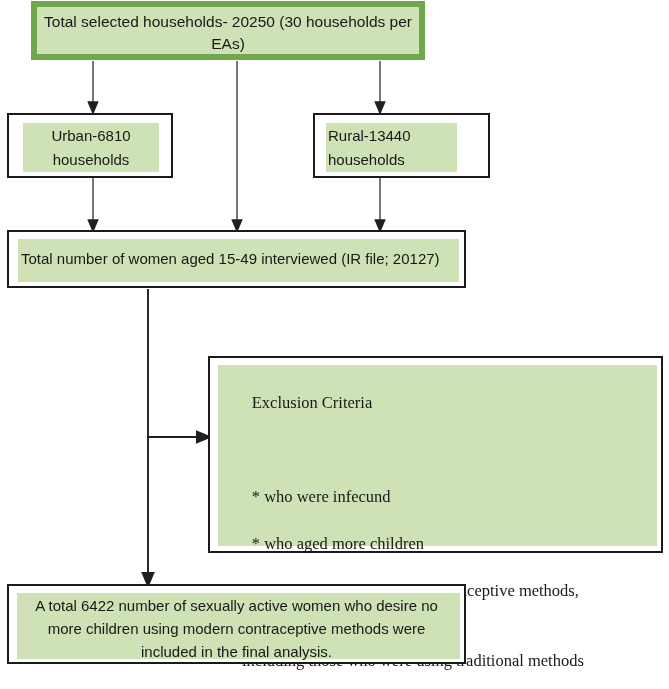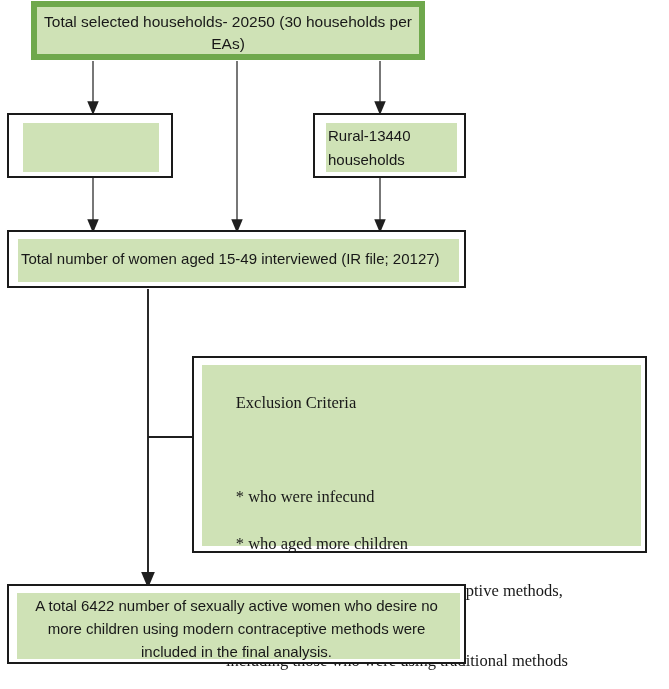--- a/index.html
+++ b/index.html
@@ -68,41 +68,41 @@
   #box-urban { left: 7px; top: 113px; width: 166px; height: 65px; }
   #box-urban .fill { left: 14px; top: 8px; width: 136px; height: 49px; }
   #box-urban .txt {
     left: 14px; width: 136px; top: 9px;
     text-align: center;
     font-size: 15px;
     line-height: 24px;
   }
 
   
-  #box-rural { left: 313px; top: 113px; width: 153px; height: 65px; }
+  #box-rural { left: 313px; top: 113px; width: 177px; height: 65px; }
   #box-rural .fill { left: 11px; top: 8px; width: 131px; height: 49px; }
   #box-rural .txt {
     left: 13px; width: 135px; top: 9px;
     text-align: left;
     font-size: 15px;
     line-height: 24px;
   }
 
   
   #box-ir { left: 7px; top: 230px; width: 459px; height: 58px; }
   #box-ir .fill { left: 9px; top: 7px; width: 441px; height: 43px; }
   #box-ir .txt {
     left: 12px; right: 12px; top: 16px;
     text-align: left;
     font-size: 15px;
     line-height: 22px;
   }
 
   
-  #box-exclusion { left: 192px; top: 356px; width: 455px; height: 197px; }
+  #box-exclusion { left: 208px; top: 356px; width: 455px; height: 197px; }
   #box-exclusion .fill { left: 8px; top: 7px; width: 439px; height: 181px; }
   #box-exclusion .txt {
     left: 17px; right: 14px; top: 9px;
     text-align: left;
     font-family: "Liberation Serif", "DejaVu Serif", serif;
     font-size: 16.5px;
     line-height: 23.5px;
   }
   #box-exclusion .indent {
     display: block;
@@ -150,20 +150,21 @@
     <line x1="148" y1="437" x2="204" y2="437" stroke="#1f1f1f" stroke-width="1.9" marker-end="url(#ah-sm)"></line>
   </svg>
 
   <div id="box-total" class="node node-green">
     <div class="fill"></div>
     <div class="txt">Total selected households- 20250 (30 households per EAs)</div>
   </div>
 
   <div id="box-urban" class="node node-black">
     <div class="fill"></div>
+    <div class="txt">Urban-6810 households</div>
   </div>
 
   <div id="box-rural" class="node node-black">
     <div class="fill"></div>
     <div class="txt">Rural-13440 households</div>
   </div>
 
   <div id="box-ir" class="node node-black">
     <div class="fill"></div>
     <div class="txt">Total number of women aged 15-49 interviewed (IR file; 20127)</div>

